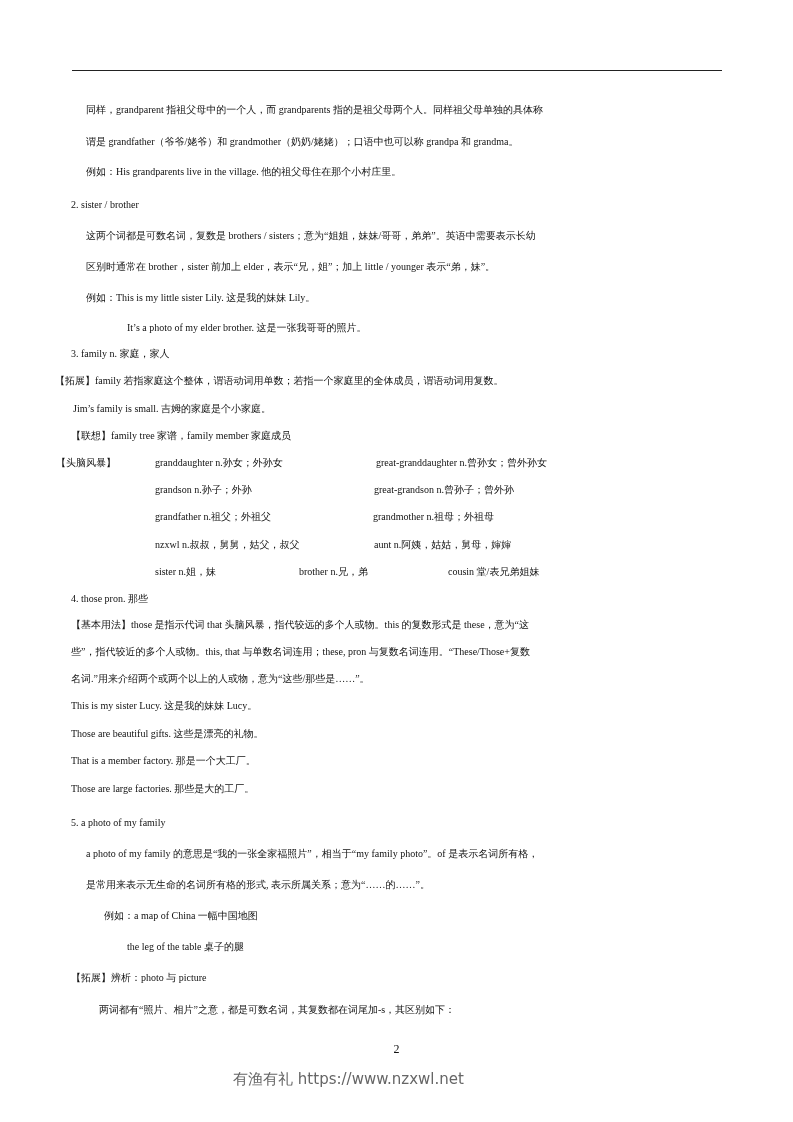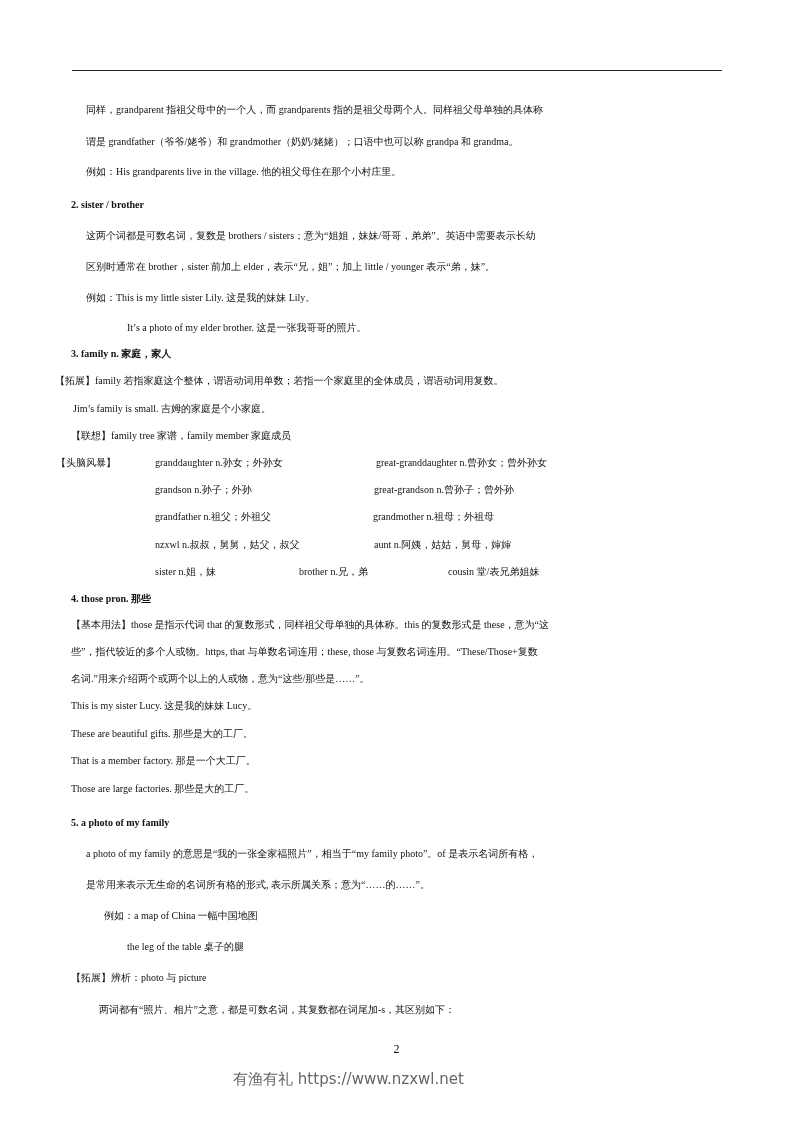--- a/index.html
+++ b/index.html
@@ -1,20 +1,20 @@
 <!DOCTYPE html>
 <html><head>
 <meta charset="utf-8">
 <style>
   html, body { margin: 0; padding: 0; background: #ffffff; }
   body { width: 793px; height: 1122px; position: relative; overflow: hidden;
          font-family: "Liberation Serif", "DejaVu Serif", serif; color: #111; }
   .rule { position: absolute; left: 72px; top: 70px; width: 650px; height: 1px; background: #222; }
   .ln { position: absolute; white-space: nowrap; font-size: 10px; line-height: 16px; }
-  .b { font-weight: bold; }
+  .b { font-weight: normal; }
   .pg { position: absolute; top: 1042px; left: 0; width: 793px; text-align: center; font-size: 12px; }
   .wm { position: absolute; top: 1070px; left: 0; width: 697px; text-align: center;
         font-family: "DejaVu Sans", sans-serif; font-size: 15px; color: #666; }
 </style>
 </head>
 <body>
 
 <div class="rule"></div>
 
 <div class="ln" style="left:86px;top:102px">同样，grandparent 指祖父母中的一个人，而 grandparents 指的是祖父母两个人。同样祖父母单独的具体称</div>
@@ -39,25 +39,25 @@
 <div class="ln" style="left:374px;top:482px">great-grandson n.曾孙子；曾外孙</div>
 <div class="ln" style="left:155px;top:509px">grandfather n.祖父；外祖父</div>
 <div class="ln" style="left:373px;top:509px">grandmother n.祖母；外祖母</div>
 <div class="ln" style="left:155px;top:537px">nzxwl n.叔叔，舅舅，姑父，叔父</div>
 <div class="ln" style="left:374px;top:537px">aunt n.阿姨，姑姑，舅母，婶婶</div>
 <div class="ln" style="left:155px;top:564px">sister n.姐，妹</div>
 <div class="ln" style="left:299px;top:564px">brother n.兄，弟</div>
 <div class="ln" style="left:448px;top:564px">cousin 堂/表兄弟姐妹</div>
 
 <div class="ln b" style="left:71px;top:591px">4. those pron.  那些</div>
-<div class="ln" style="left:71px;top:617px">【基本用法】those 是指示代词 that 的复数形式，同样祖父母单独的具体称。this 的复数形式是 these，意为“这</div>
-<div class="ln" style="left:71px;top:644px">些”，指代较近的多个人或物。https, that 与单数名词连用；these, those 与复数名词连用。“These/Those+复数</div>
+<div class="ln" style="left:71px;top:617px">【基本用法】those 是指示代词 that 头脑风暴，指代较远的多个人或物。this 的复数形式是 these，意为“这</div>
+<div class="ln" style="left:71px;top:644px">些”，指代较近的多个人或物。this, that 与单数名词连用；these, pron 与复数名词连用。“These/Those+复数</div>
 <div class="ln" style="left:71px;top:671px">名词.”用来介绍两个或两个以上的人或物，意为“这些/那些是……”。</div>
 <div class="ln" style="left:71px;top:698px">This is my sister Lucy. 这是我的妹妹 Lucy。</div>
-<div class="ln" style="left:71px;top:726px">These are beautiful gifts. 那些是大的工厂。</div>
+<div class="ln" style="left:71px;top:726px">Those are beautiful gifts. 这些是漂亮的礼物。</div>
 <div class="ln" style="left:71px;top:753px">That is a member factory. 那是一个大工厂。</div>
 <div class="ln" style="left:71px;top:781px">Those are large factories. 那些是大的工厂。</div>
 
 <div class="ln b" style="left:71px;top:815px">5. a photo of my family</div>
 <div class="ln" style="left:86px;top:846px">a photo of my family 的意思是“我的一张全家福照片”，相当于“my family photo”。of 是表示名词所有格，</div>
 <div class="ln" style="left:86px;top:877px">是常用来表示无生命的名词所有格的形式, 表示所属关系；意为“……的……”。</div>
 <div class="ln" style="left:104px;top:908px">例如：a map of China 一幅中国地图</div>
 <div class="ln" style="left:127px;top:939px">the leg of the table 桌子的腿</div>
 <div class="ln" style="left:71px;top:970px">【拓展】辨析：photo 与 picture</div>
 <div class="ln" style="left:99px;top:1002px">两词都有“照片、相片”之意，都是可数名词，其复数都在词尾加-s，其区别如下：</div>

